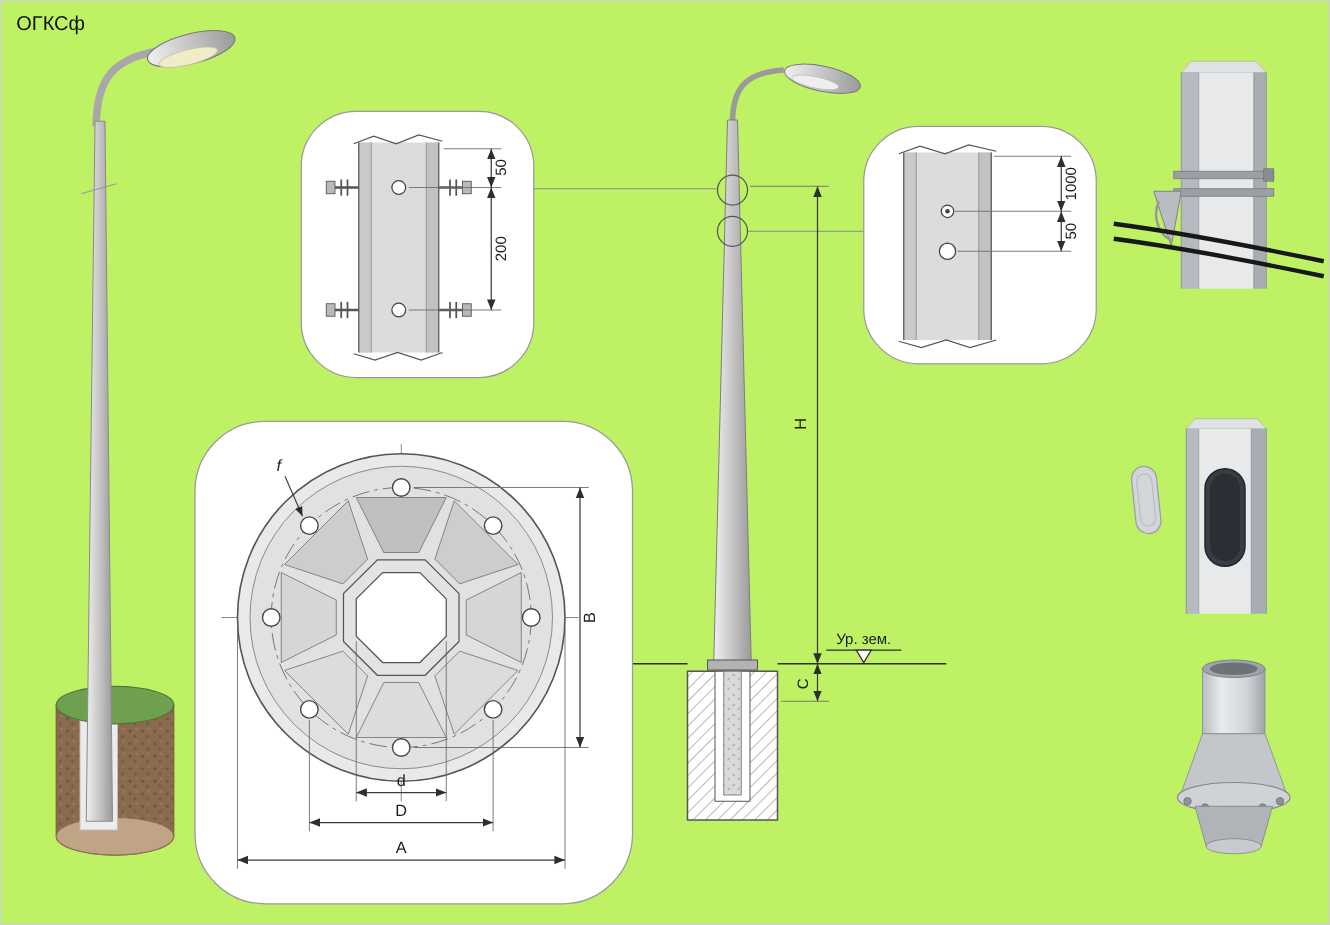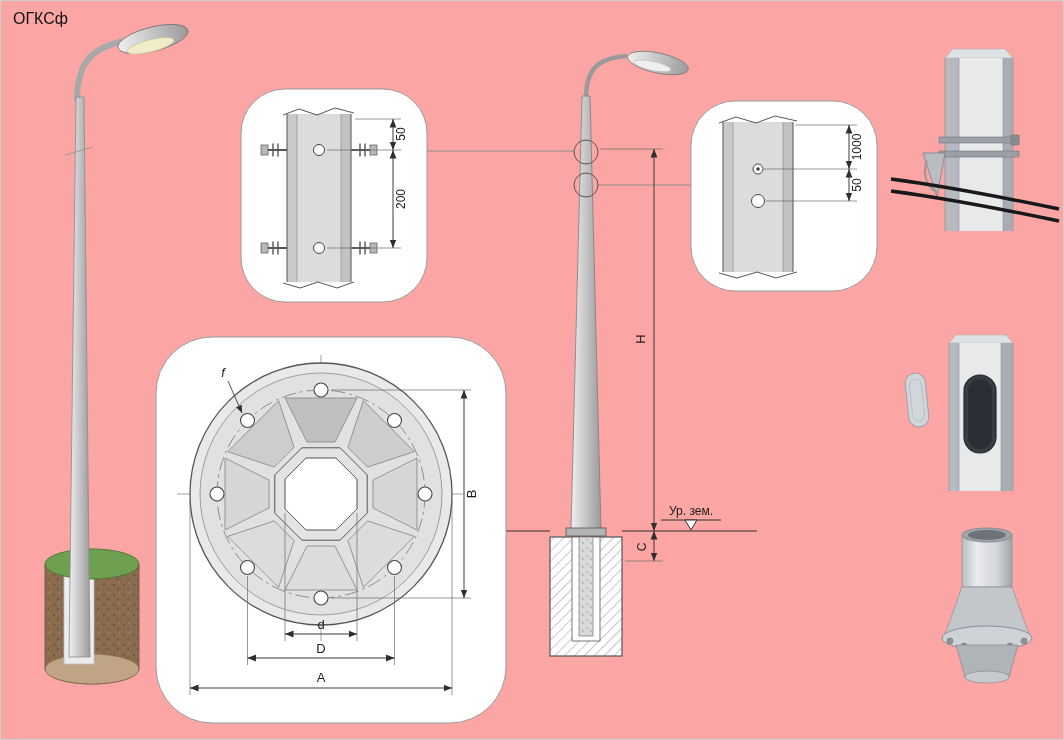--- a/index.html
+++ b/index.html
@@ -1,19 +1,19 @@
 <!DOCTYPE html>
 <html><head>
 <meta charset="utf-8">
 <style>
   html,body{margin:0;padding:0;background:#ffffff;}
   .frame{
     position:relative;
     width:1064px;height:740px;
-    background:#fca5a5;
+    background:#bef264;
     border:1px solid #cfcfcf;
     box-sizing:border-box;
     overflow:hidden;
     font-family:"Liberation Sans", sans-serif;
   }
   svg{display:block;}
   text{font-family:"Liberation Sans", sans-serif; fill:#1c1c1c;}
   .dimtxt{font-size:12px;}
   .dimtxt-lg{font-size:13px;}
   .title-txt{font-size:16px; fill:#111;}

